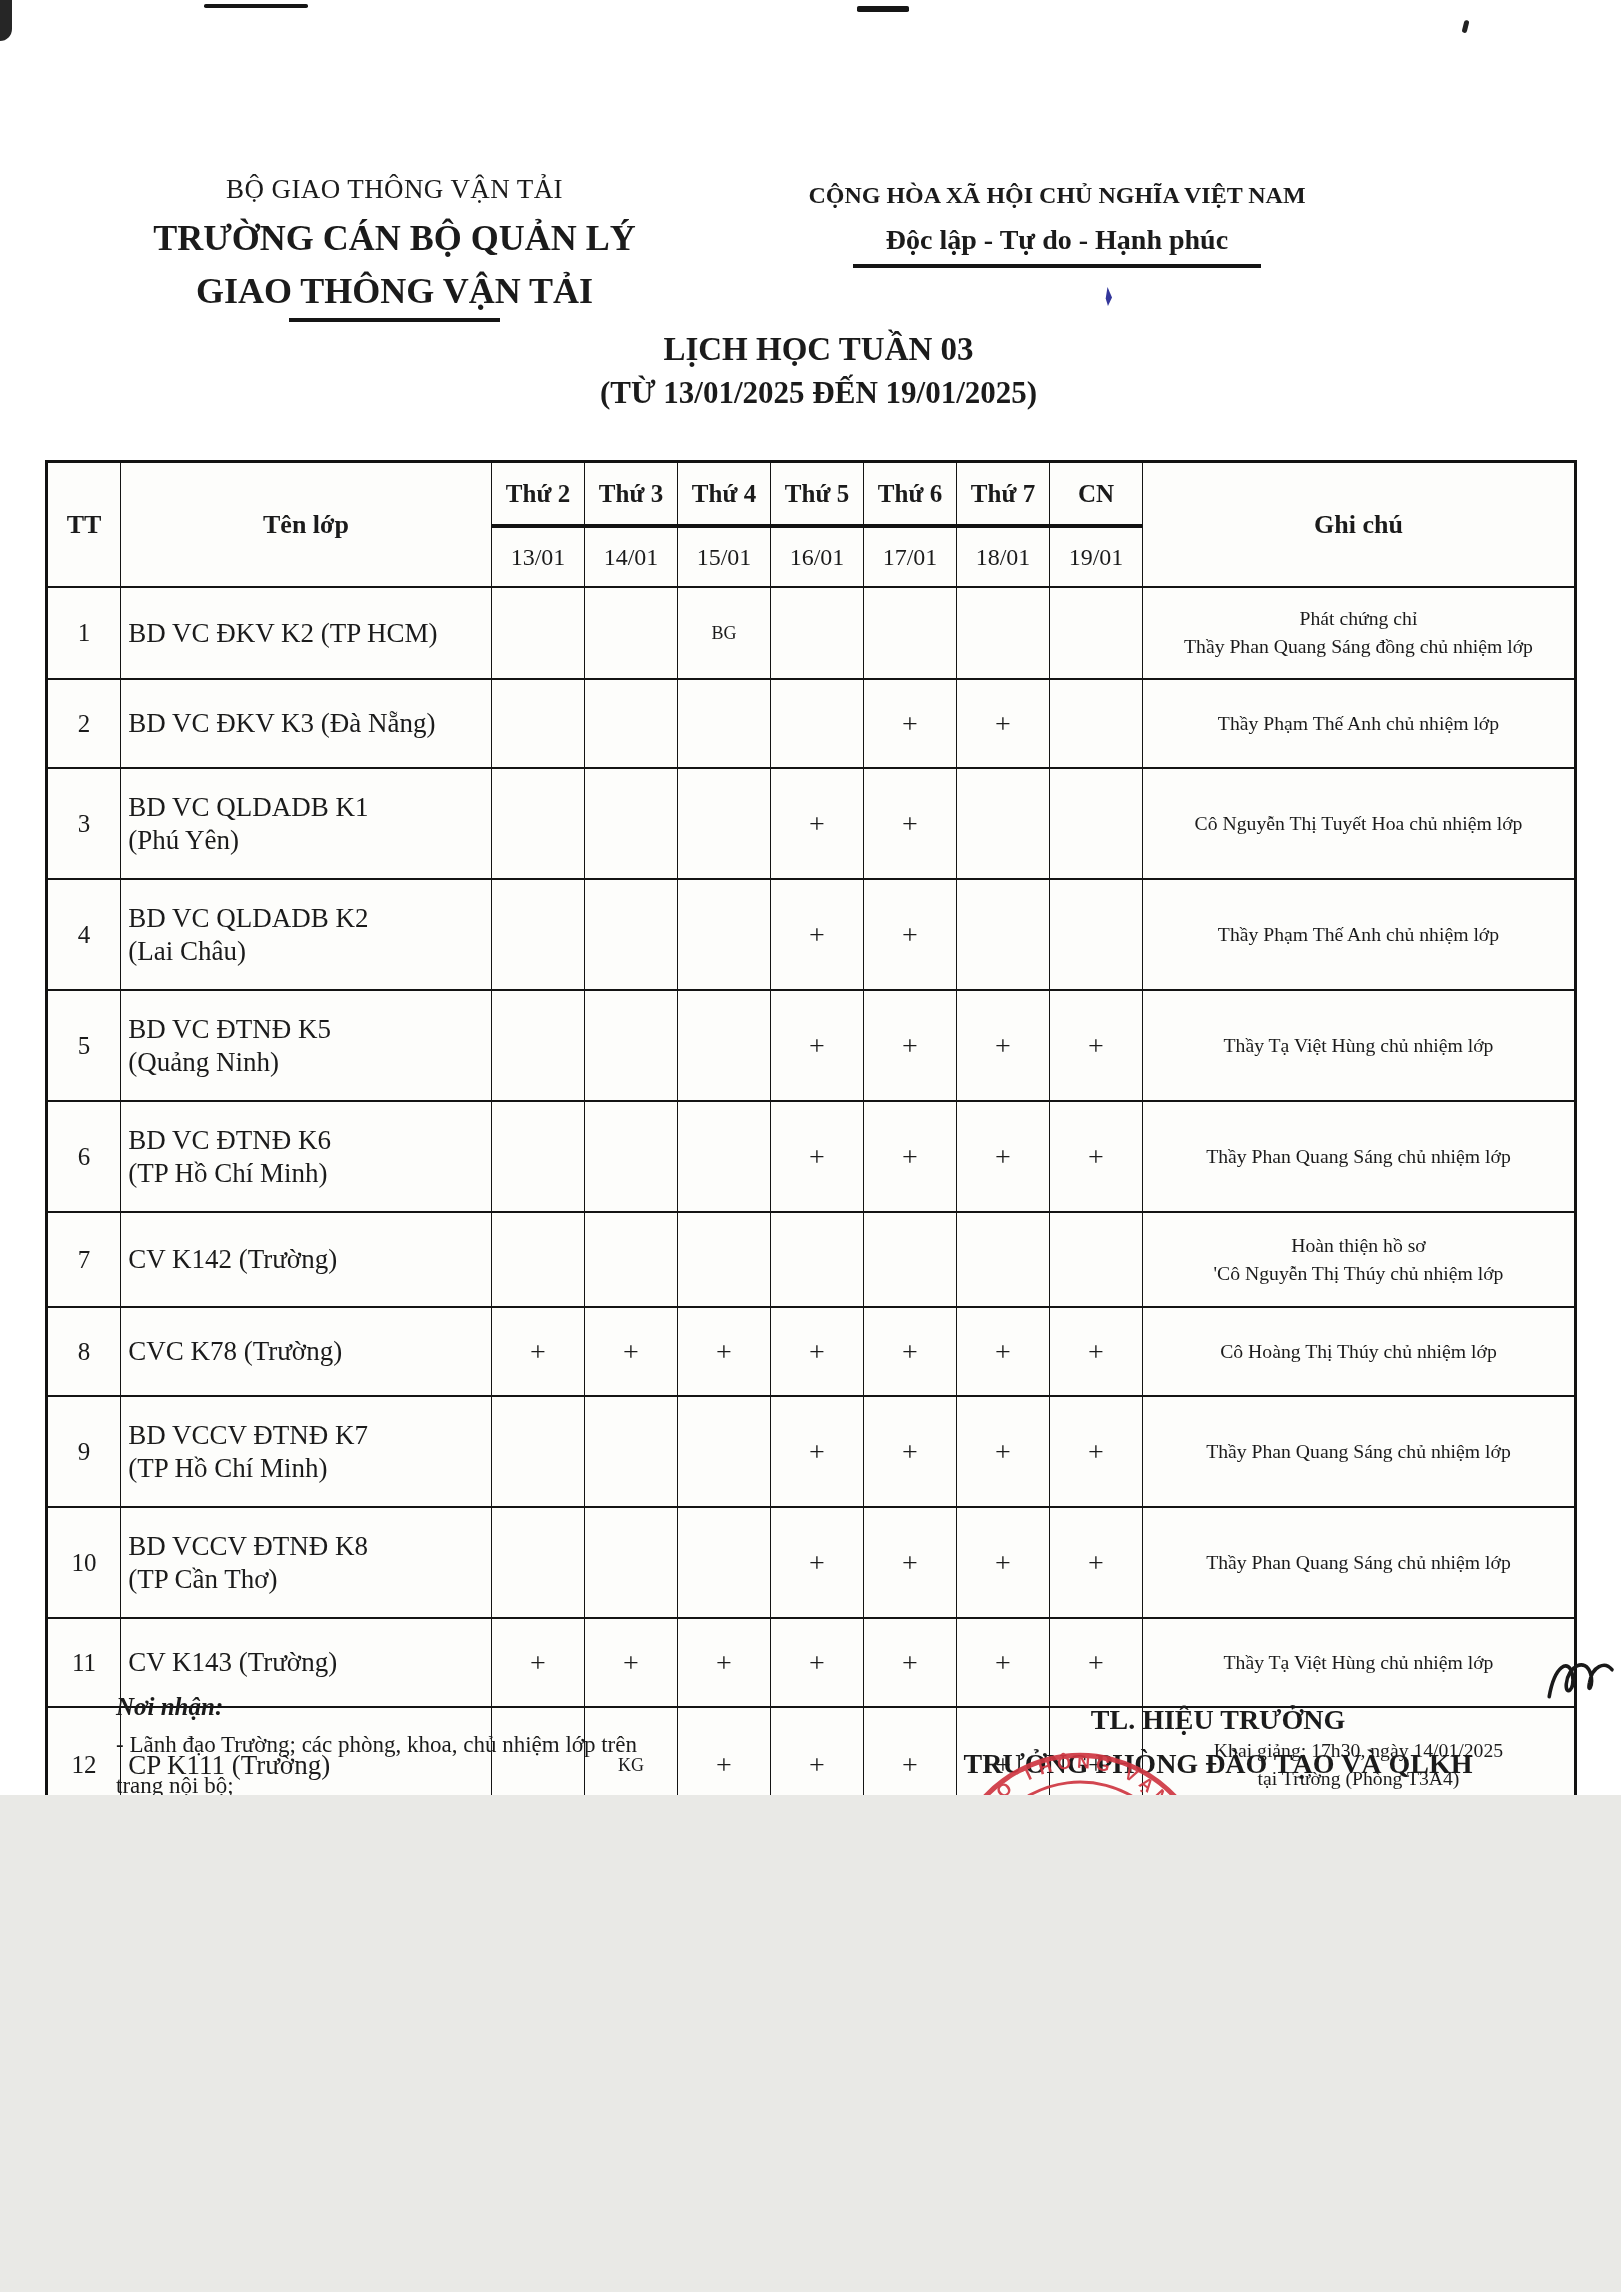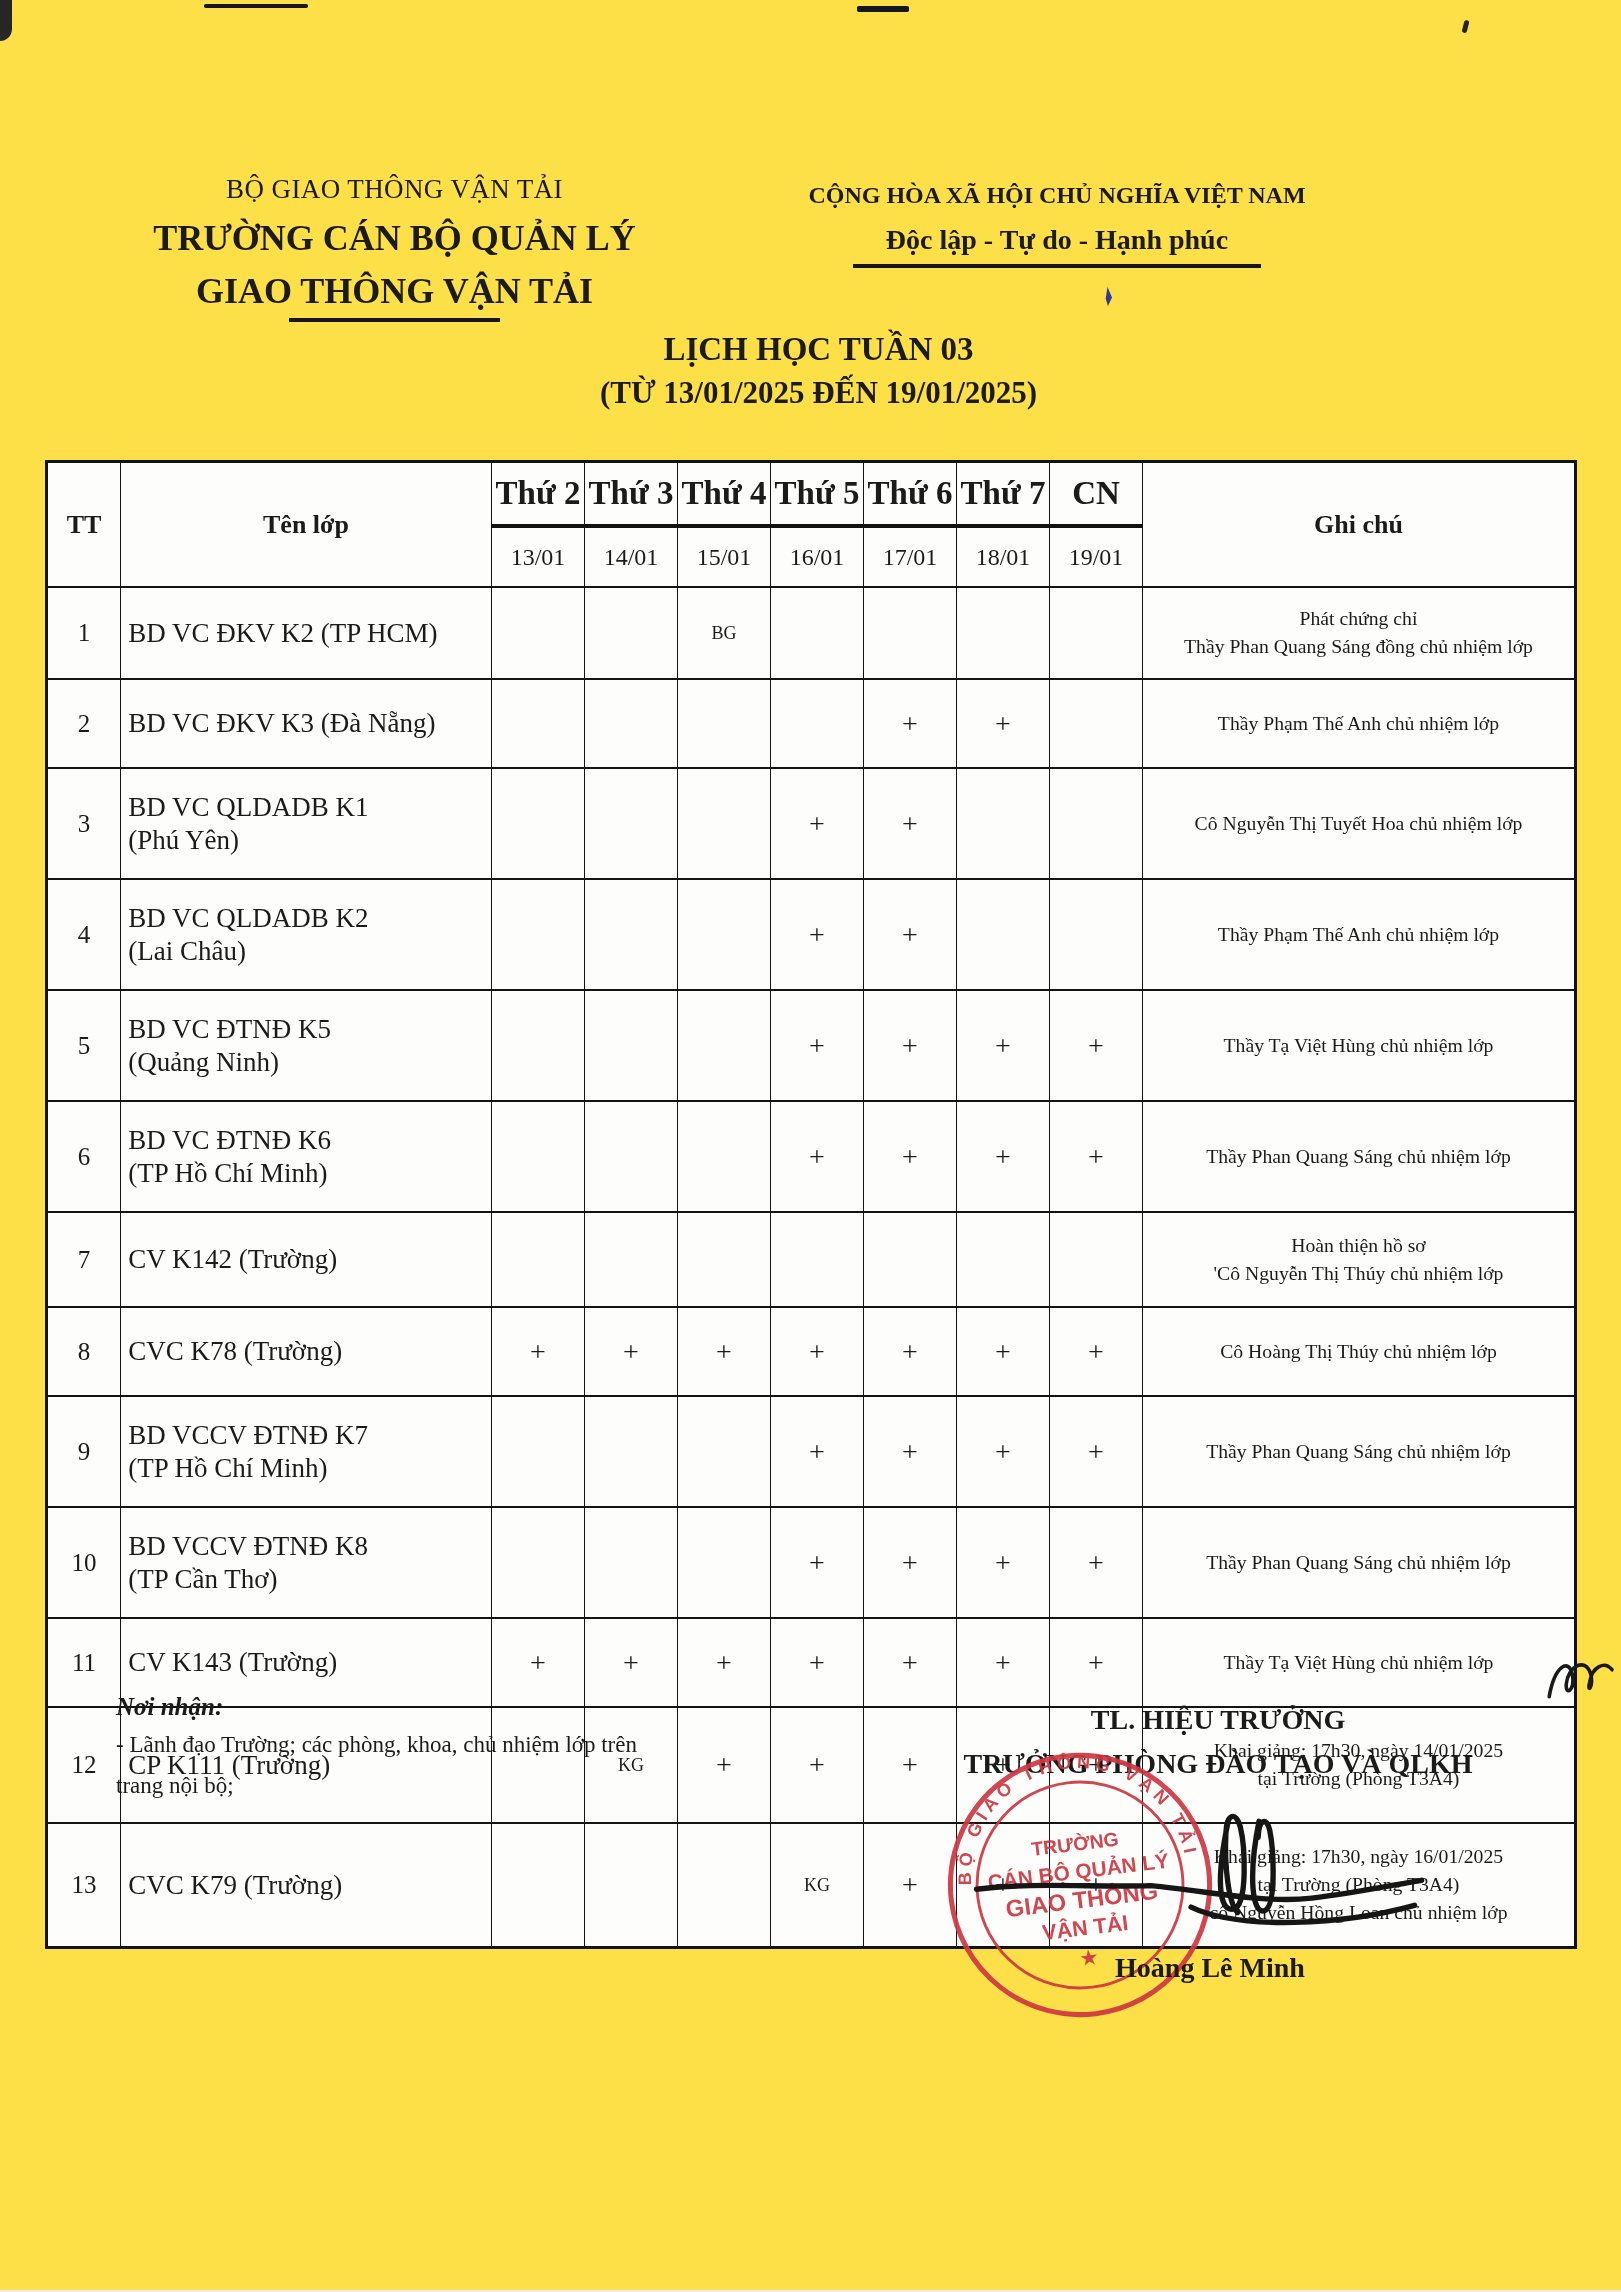--- a/index.html
+++ b/index.html
@@ -1,17 +1,17 @@
 <!DOCTYPE html>
 <html style="font-size:14.3px"><head>
 <meta charset="utf-8">
 <style>
   html,body{margin:0;padding:0;}
   body{width:1621px;height:2293px;background:#e9e9e6;}
-  .page{position:relative;width:1621px;height:2290px;background:#fde047;
+  .page{position:relative;width:1621px;height:1795px;background:#ffffff;
         font-family:"Liberation Serif", serif;color:#1b1b1b;overflow:hidden;}
 
   
   .corner-blot{position:absolute;left:0;top:0;width:11.6px;height:41px;background:#262626;
                border-bottom-right-radius:14.3px;}
   .dash1{position:absolute;left:204px;top:3.6px;width:104px;height:4.5px;background:#161616;border-radius:1.8px;}
   .dash2{position:absolute;left:857px;top:6.3px;width:52px;height:5.4px;background:#161616;border-radius:1.8px;}
   .tick-mark{position:absolute;left:1463px;top:19.7px;width:4.5px;height:13.4px;background:#222;
              border-radius:2.7px;transform:rotate(14deg);}
   .blue-tick{position:absolute;left:1103px;top:287px;width:9px;height:19px;background:#34379b;
@@ -33,21 +33,21 @@
 
   
   table.sched{position:absolute;left:45px;top:460px;width:1530px;
               border-collapse:collapse;table-layout:fixed;background:#fdfdfb;}
   .sched th,.sched td{border-left:1.8px solid #141414;border-right:1.8px solid #141414;
                       border-top:2.7px solid #141414;border-bottom:2.7px solid #141414;
                       overflow:hidden;}
   table.sched{border:3.6px solid #121212;}
   .sched thead th{font-weight:bold;}
   .h-tt,.h-class,.h-note{font-size:26px;}
-  .h-day{font-size:33px;height:59px;}
+  .h-day{font-size:25px;height:59px;}
   .h-date{font-size:24px;font-weight:normal !important;height:56px;border-top:4.5px solid #121212 !important;}
   .td-tt{text-align:center;font-size:25px;}
   .td-name{text-align:left;font-size:27px;line-height:1.22;padding:9px 3.6px 9px 7.2px;}
   .td-day{text-align:center;font-size:28px;font-weight:normal;}
   .td-mark{font-size:18px;}
   .td-note{text-align:center;font-size:19.7px;line-height:1.42;padding:7.2px 10.7px;}
   tbody tr:nth-child(1) td{height:72px;}
   tbody tr:nth-child(2) td{height:69px;}
   tbody tr:nth-child(3) td{height:91px;}
   tbody tr:nth-child(4) td{height:91px;}

